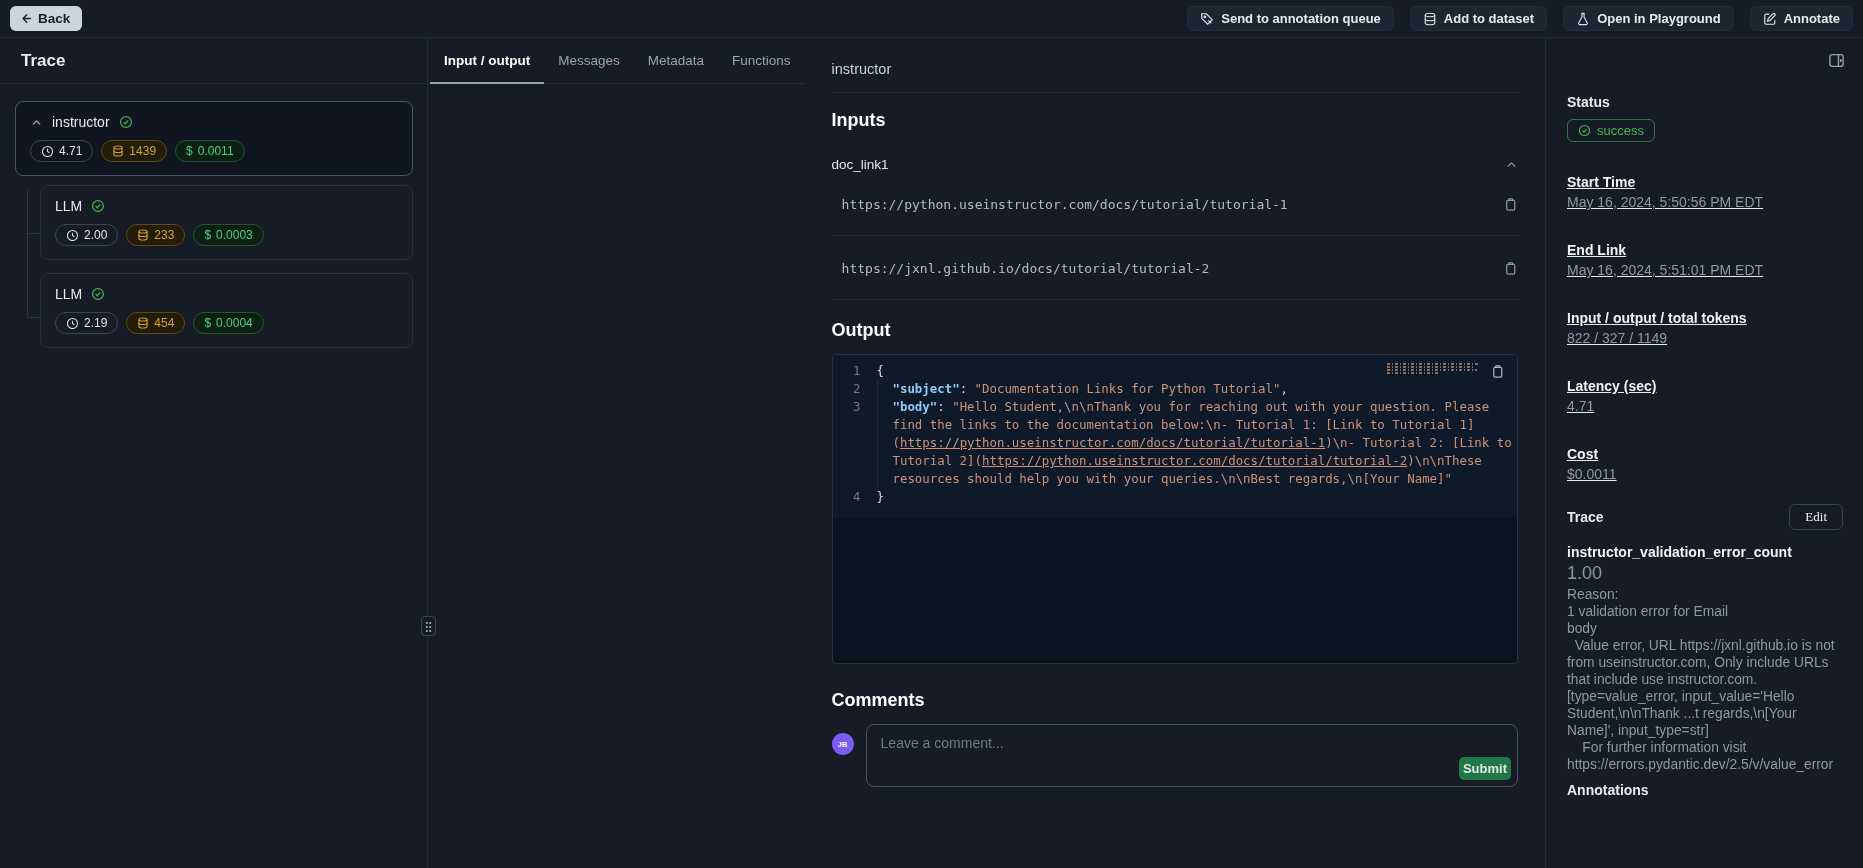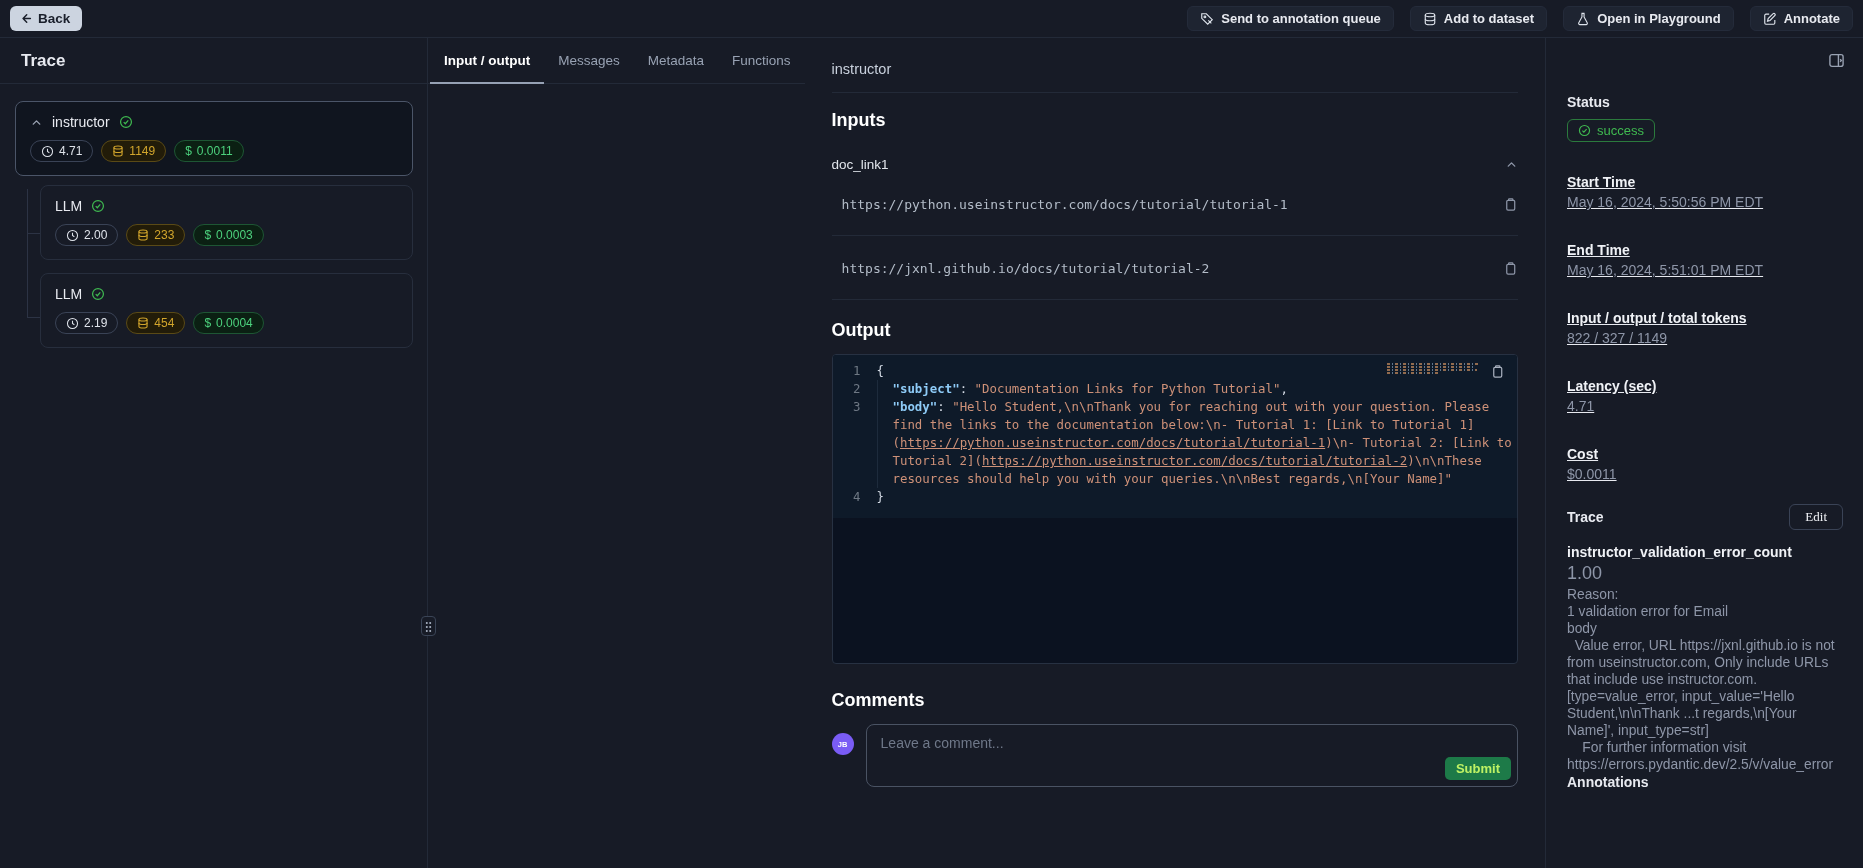--- a/index.html
+++ b/index.html
@@ -119,42 +119,42 @@
   .comments-heading { margin-top:26px; }
   .comment-row { display:flex; align-items:flex-start; margin-top:13px; }
   .avatar { width:22px; height:22px; border-radius:50%; background:#7a5cf5; color:#fff;
             font-size:7.5px; font-weight:700; display:flex; align-items:center; justify-content:center;
             margin-top:9px; flex:none; }
   .comment-box { flex:1; margin-left:12px; border:1px solid #4a5363; border-radius:8px;
                  height:63px; position:relative; }
   .comment-input { width:100%; height:100%; background:transparent; border:none; resize:none;
                    color:#e8eaf0; font-family:inherit; font-size:14px; padding:10px 14px; outline:none; }
   .comment-input::placeholder { color:#6f7889; }
-  .submit-btn { position:absolute; right:6px; bottom:6px; background:#1d7a48; color:#bef264;
-                border:none; border-radius:5px; padding:4px 11px; font-size:13px; font-weight:700;
+  .submit-btn { position:absolute; right:6px; bottom:6px; background:#1d7a48; color:#e5e5e5;
+                border:none; border-radius:5px; padding:4px 4px; font-size:13px; font-weight:700;
                 font-family:inherit; cursor:pointer; }
 
   
   .panel-collapse { position:absolute; top:14px; right:18px; color:#99a2b2; cursor:pointer; }
   .status-label { margin-top:42px; font-size:14px; font-weight:700; }
   .status-badge { display:inline-flex; align-items:center; gap:6px; margin-top:9px;
                   border:1px solid #2b7a3d; color:#3fb950; border-radius:6px; padding:3px 10px;
                   font-size:13px; }
   .field { margin-top:32px;text-decoration:underline; }
   .field-label { font-size:14px; font-weight:700; color:#f0f2f6; }
   .field-value { font-size:14px; color:#8e96a8; margin-top:4px; }
   .scores-row { display:flex; align-items:center; margin-top:22px; }
   .scores-label { font-size:14px; font-weight:700; }
   .edit-btn { margin-left:auto; background:transparent; border:1px solid #3a4356; color:#f0f2f6;
               border-radius:6px; padding:4px 15px; font-size:13px; font-family:Liberation Serif, serif; cursor:pointer; }
   .score-name { margin-top:14px; font-size:14px; font-weight:700; color:#f0f2f6; }
   .score-value { font-size:18px; color:#8e96a8; margin-top:3px; }
   .score-reason { font-size:13.8px; color:#8e96a8; margin-top:2px; white-space:pre-wrap;
                   word-break:break-word; line-height:17px; }
-  .annotations-label { margin-top:1px; font-size:14px; font-weight:700; }
+  .annotations-label { margin-top:9px; font-size:14px; font-weight:700; }
 </style>
 </head>
 <body>
 
 <div class="topbar">
   <button class="back-btn">
     <span class="icon">
       <svg width="13" height="13" viewBox="0 0 16 16">
           <path d="M9.5 3.5 5 8l4.5 4.5M5 8h9" fill="none" stroke="currentColor" stroke-width="1.8" stroke-linecap="round" stroke-linejoin="round"></path>
         </svg>
@@ -238,21 +238,21 @@
               <span>4.71</span>
             </span>
             <span class="badge tokens">
               <span class="icon">
                 <svg width="12" height="12" viewBox="0 0 16 16" fill="none" stroke="currentColor" stroke-width="1.5">
                   <ellipse cx="8" cy="3.4" rx="5.4" ry="2"></ellipse>
                   <path d="M2.6 3.4v9.2c0 1.1 2.4 2 5.4 2s5.4-.9 5.4-2V3.4"></path>
                   <path d="M2.6 8c0 1.1 2.4 2 5.4 2s5.4-.9 5.4-2"></path>
                 </svg>
               </span>
-              <span>1149</span>
+              <span>1439</span>
             </span>
             <span class="badge cost">
               <span>$</span>
               <span>0.0011</span>
             </span>
           </div>
         </div>
         <div class="trace-card child">
           <div class="node-row1">
             <span class="node-name">LLM</span>
@@ -438,21 +438,21 @@
           </svg>
       </span>
       <span>success</span>
     </div>
     <div id="panel-fields">
         <div class="field">
           <div class="field-label">Start Time</div>
           <div class="field-value">May 16, 2024, 5:50:56 PM EDT</div>
         </div>
         <div class="field">
-          <div class="field-label">End Time</div>
+          <div class="field-label">End Link</div>
           <div class="field-value">May 16, 2024, 5:51:01 PM EDT</div>
         </div>
         <div class="field">
           <div class="field-label">Input / output / total tokens</div>
           <div class="field-value">822 / 327 / 1149</div>
         </div>
         <div class="field">
           <div class="field-label">Latency (sec)</div>
           <div class="field-value">4.71</div>
         </div>

